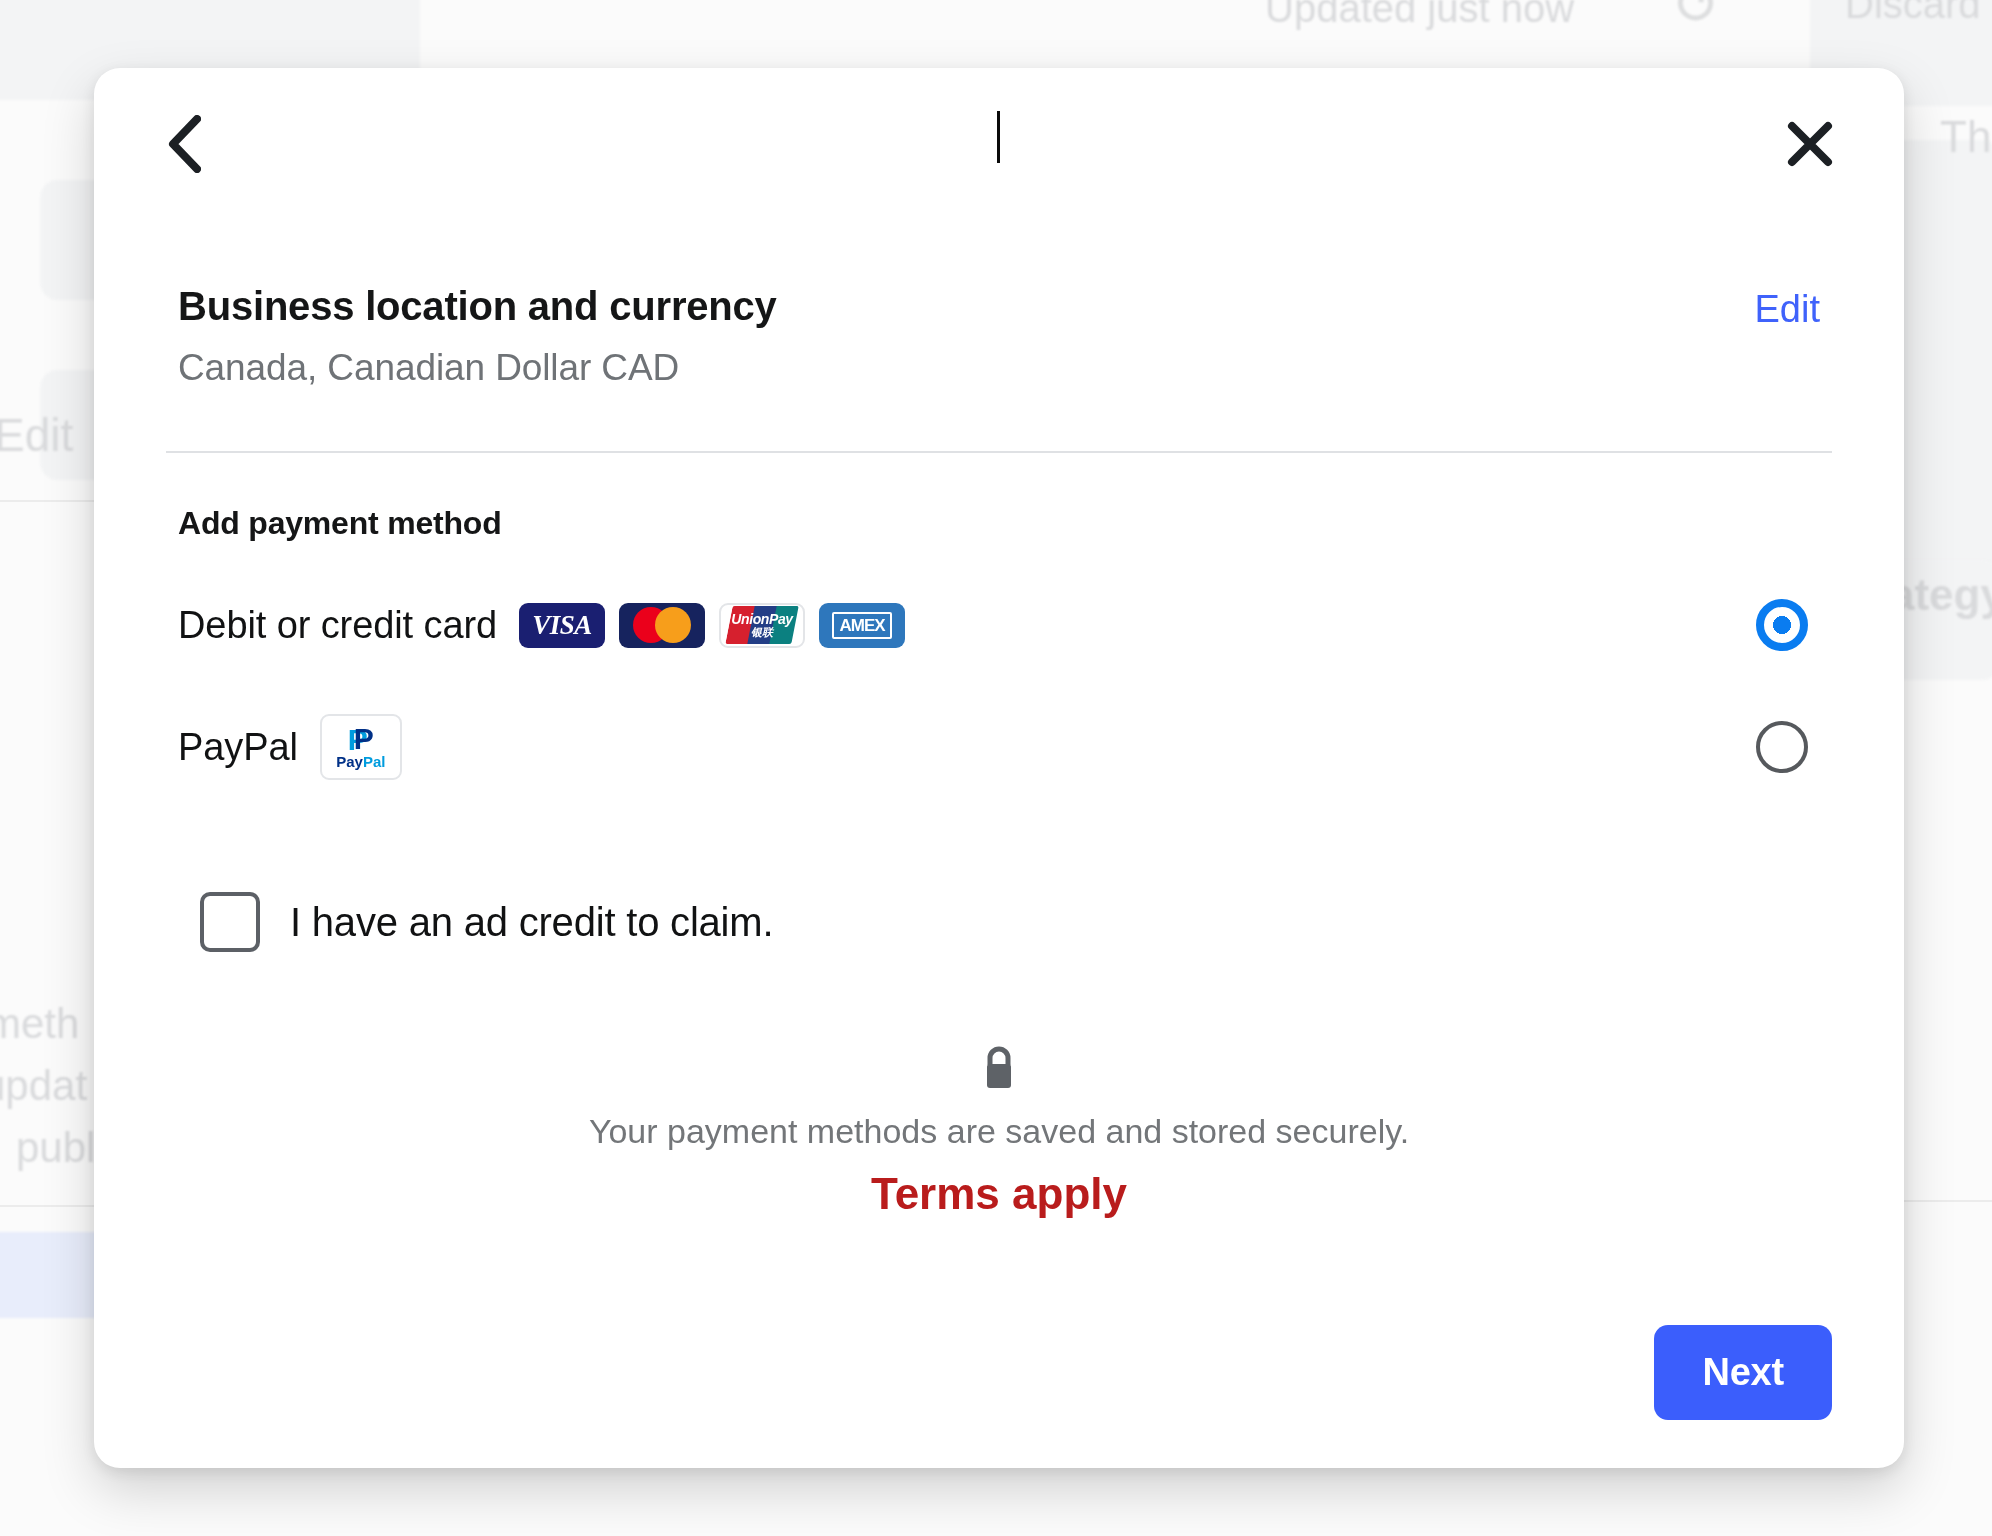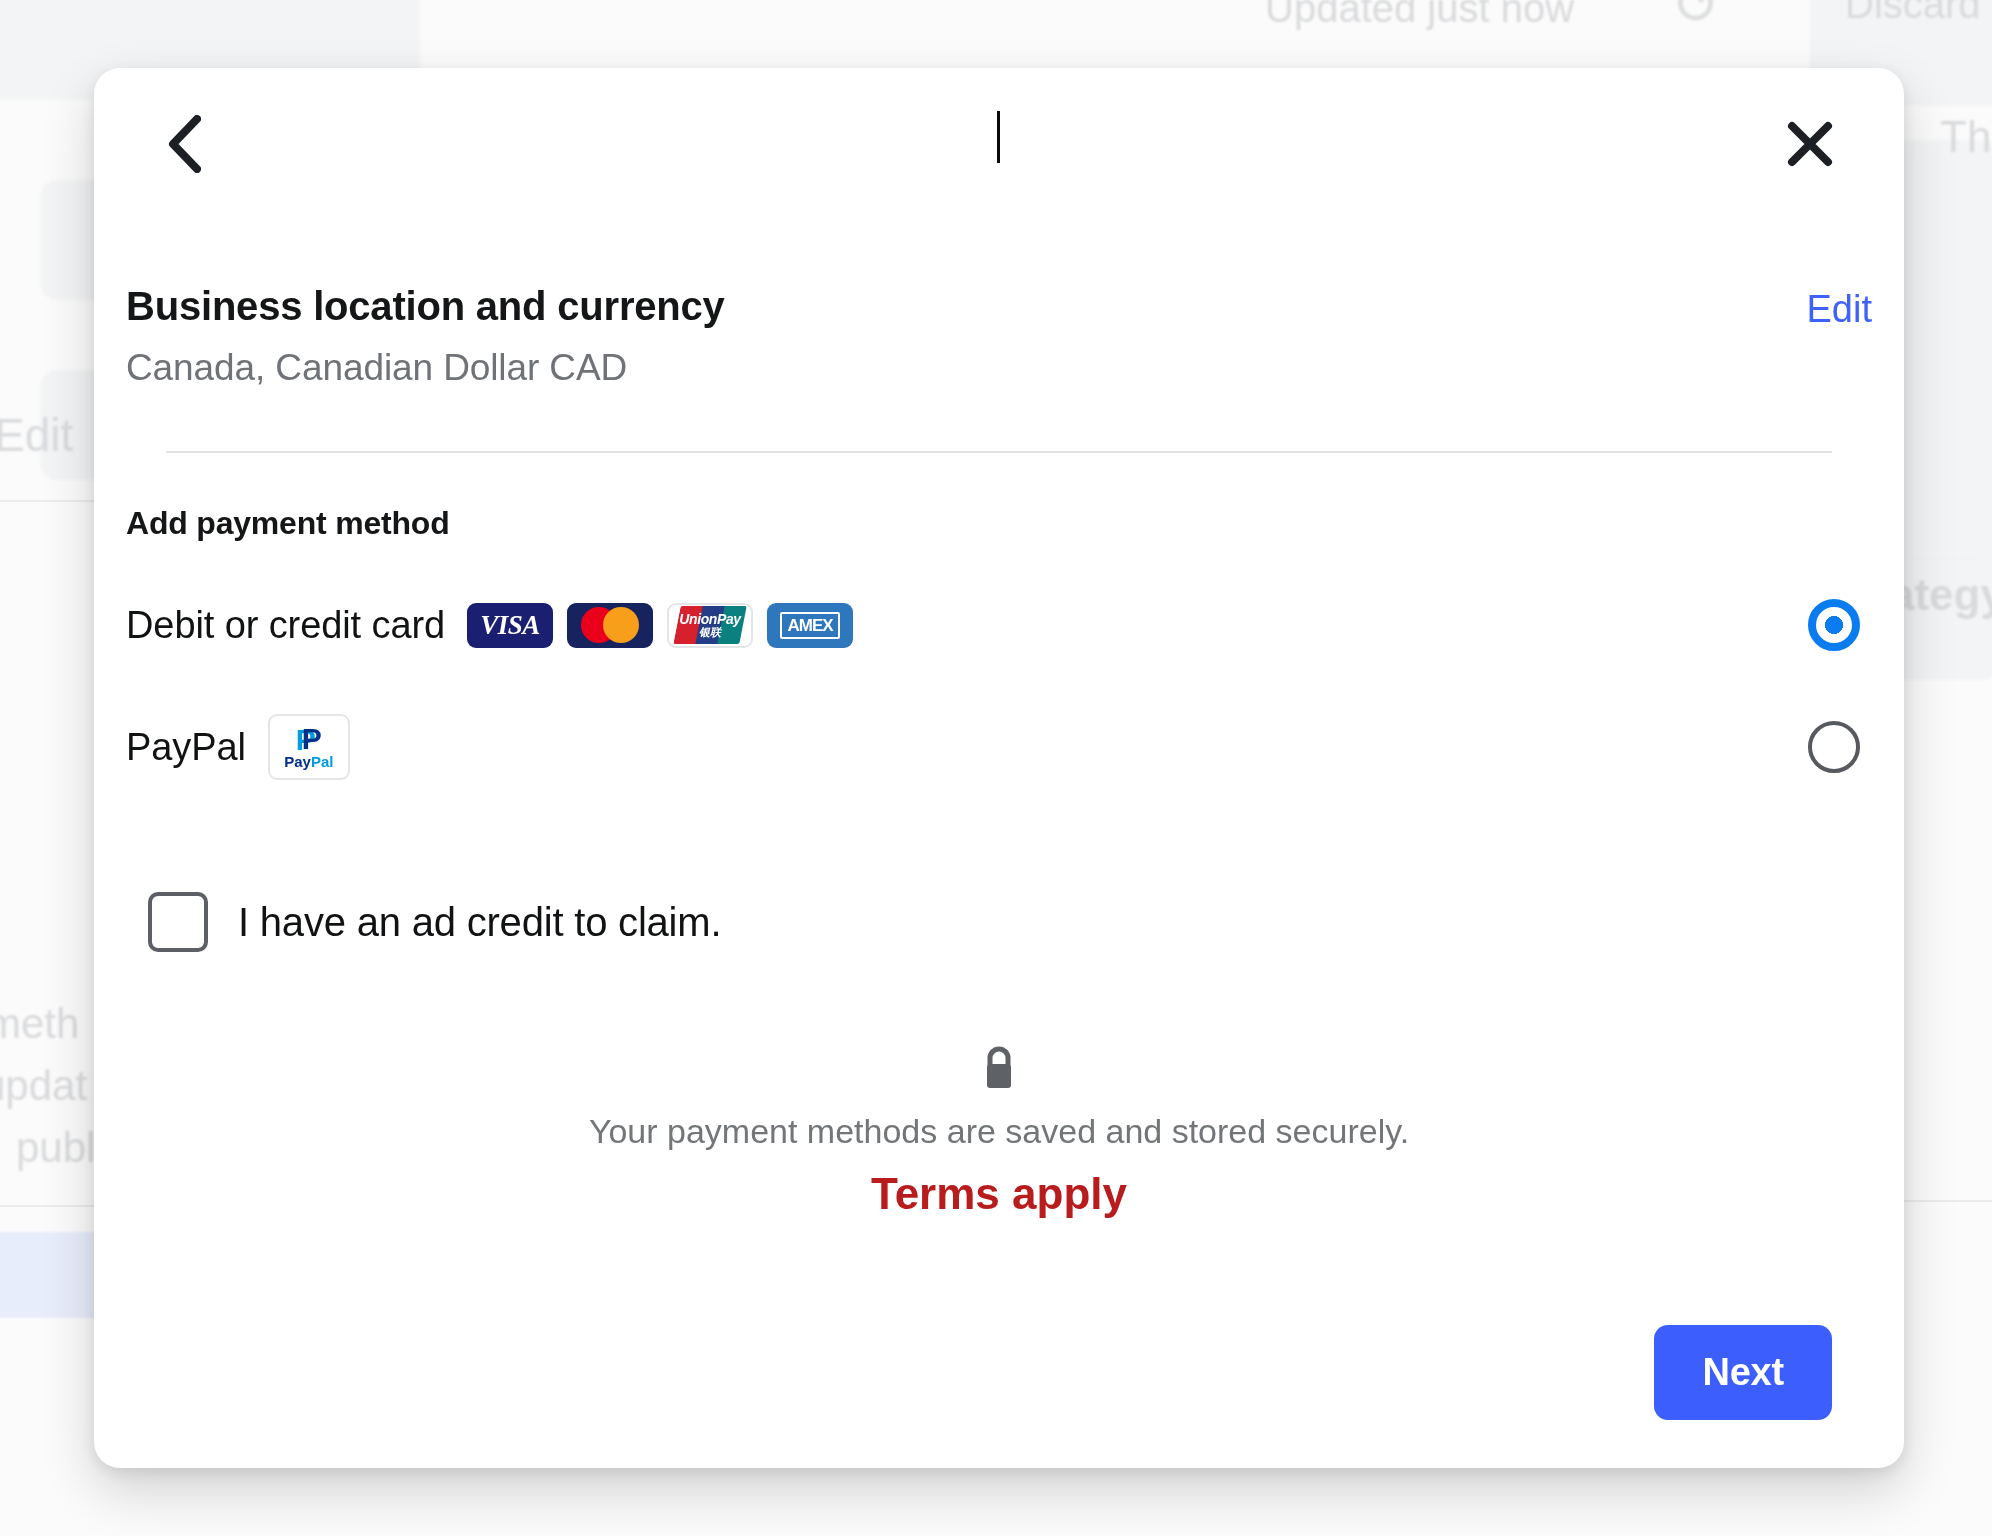--- a/index.html
+++ b/index.html
@@ -118,21 +118,21 @@
     display: inline-block;
     width: 3px;
     height: 52px;
     background: #0a0a0a;
     vertical-align: -9px;
     margin-right: 1px;
   }
 
   
   .section {
-    padding: 0 32px;
+    padding: 0 84px;
   }
   .loc-row {
     position: relative;
     margin-top: 66px;
     display: flex;
     align-items: flex-start;
     justify-content: space-between;
   }
   .sec-title {
     font-size: 40px;

